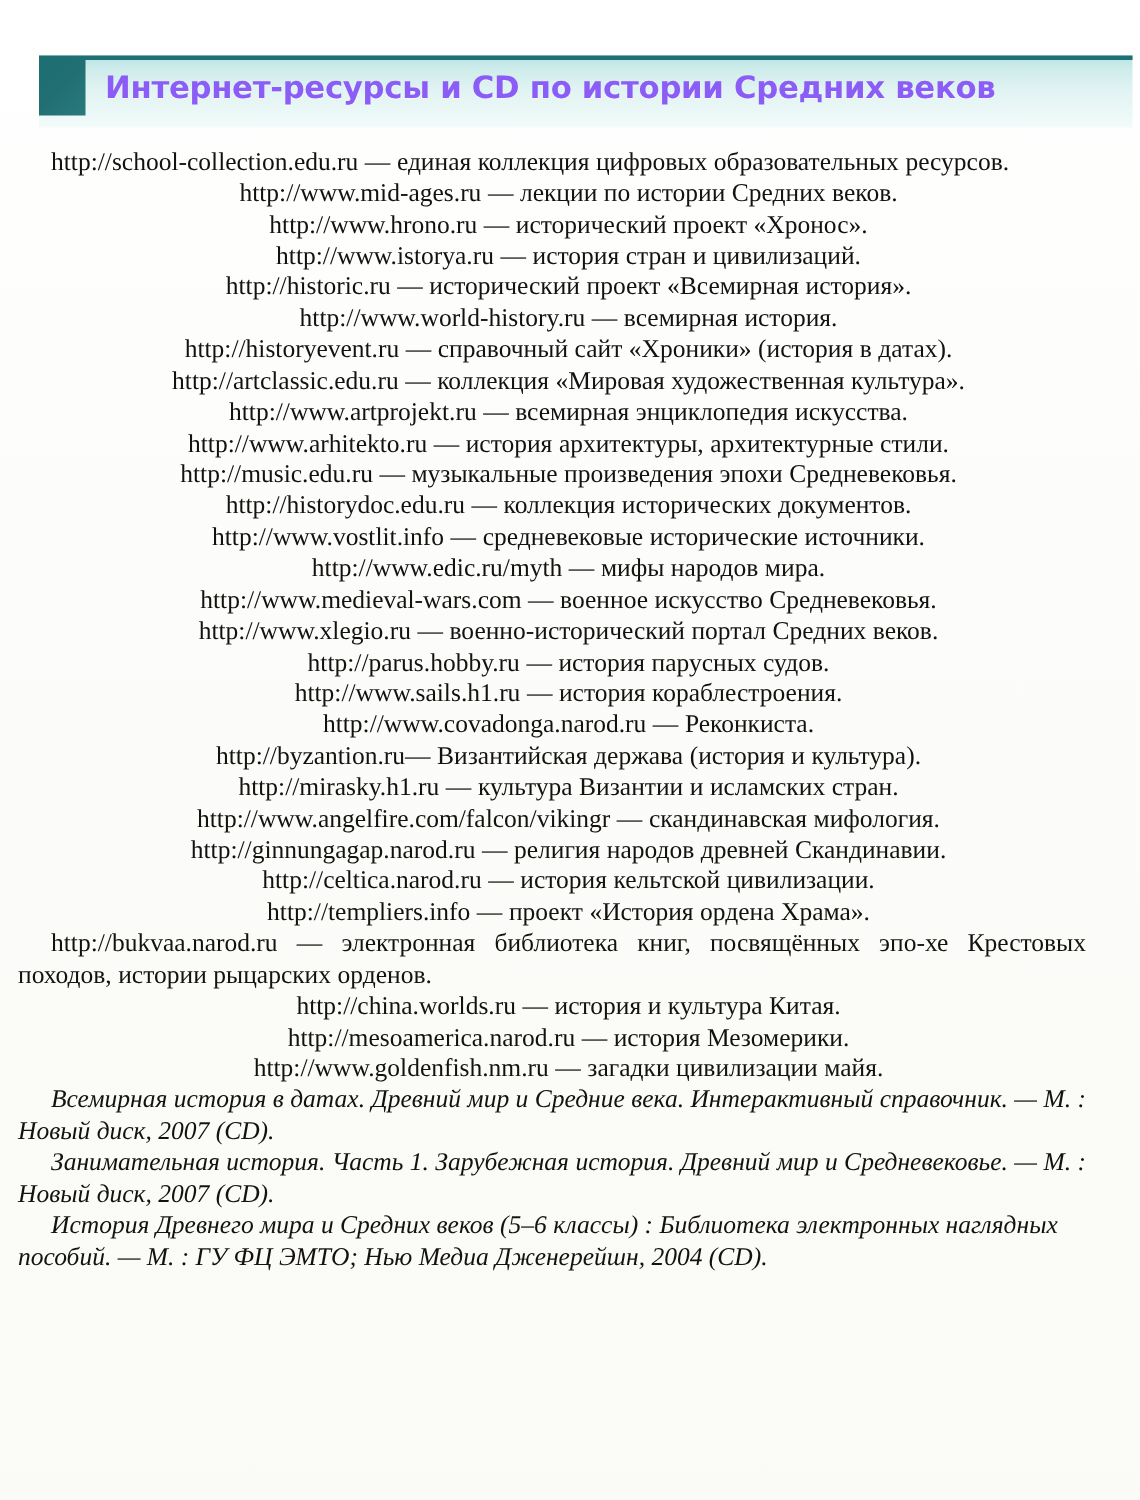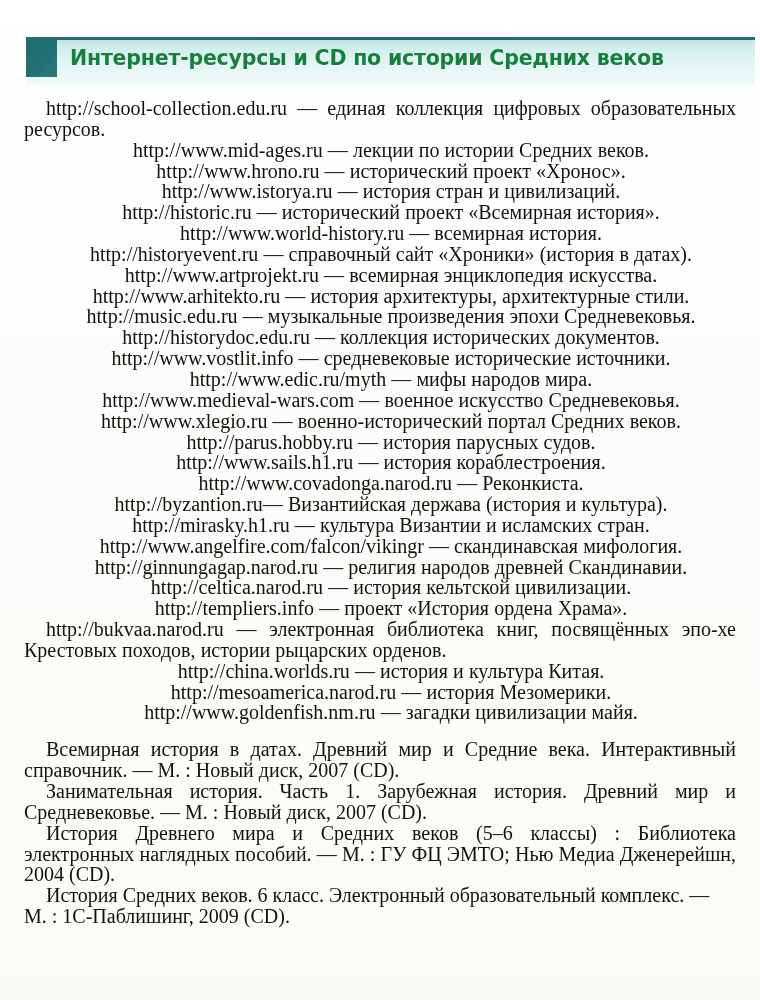--- a/index.html
+++ b/index.html
@@ -65,32 +65,32 @@
     left: 44px;
     top: 0;
     right: 4px;
     height: 42px;
     display: flex;
     align-items: center;
     font-family: "DejaVu Sans", "Liberation Sans", sans-serif;
     font-weight: bold;
     font-size: 20.5px;
     letter-spacing: -0.2px;
-    color: #15803d;
+    color: #8b5cf6;
     white-space: nowrap;
     text-shadow: 0 1px 0 rgba(255,255,255,0.45);
   }
 
   
   .content {
     position: absolute;
-    left: 24px;
+    left: 12px;
     top: 98px;
     width: 712px;
-    font-size: 20px;
+    font-size: 17px;
     line-height: 20.85px;
   }
 
   .para {
     margin: 0;
     text-indent: 22px;
     text-align: justify;
     text-justify: inter-word;
     hyphens: manual;
     word-spacing: 0.1px;
@@ -99,21 +99,22 @@
   .para.nowrap {
     text-align: center;
     white-space: nowrap;
   }
   
   .para.wrap {
     text-align: justify;
   }
 
   .cd-list {
-    margin-top: 16px;
+    margin-top: 0;
+    font-style: italic;
   }
   .cd-entry {
     margin: 0;
     text-indent: 22px;
     text-align: justify;
     text-justify: inter-word;
   }
   .cd-entry:last-child {
     text-align: left;
   }
@@ -132,20 +133,21 @@
 
 <div class="content">
   <div id="resource-list">
       <p class="para wrap">http://school-collection.edu.ru — единая коллекция цифровых образовательных ресурсов.</p>
       <p class="para nowrap">http://www.mid-ages.ru — лекции по истории Средних веков.</p>
       <p class="para nowrap">http://www.hrono.ru — исторический проект «Хронос».</p>
       <p class="para nowrap">http://www.istorya.ru — история стран и цивилизаций.</p>
       <p class="para nowrap">http://historic.ru — исторический проект «Всемирная история».</p>
       <p class="para nowrap">http://www.world-history.ru — всемирная история.</p>
       <p class="para nowrap">http://historyevent.ru — справочный сайт «Хроники» (история в датах).</p>
+      <p class="para nowrap">http://artclassic.edu.ru — коллекция «Мировая художественная культура».</p>
       <p class="para nowrap">http://www.artprojekt.ru — всемирная энциклопедия искусства.</p>
       <p class="para nowrap">http://www.arhitekto.ru — история архитектуры, архитектурные стили.</p>
       <p class="para nowrap">http://music.edu.ru — музыкальные произведения эпохи Средневековья.</p>
       <p class="para nowrap">http://historydoc.edu.ru — коллекция исторических документов.</p>
       <p class="para nowrap">http://www.vostlit.info — средневековые исторические источники.</p>
       <p class="para nowrap">http://www.edic.ru/myth — мифы народов мира.</p>
       <p class="para nowrap">http://www.medieval-wars.com — военное искусство Средневековья.</p>
       <p class="para nowrap">http://www.xlegio.ru — военно-исторический портал Средних веков.</p>
       <p class="para nowrap">http://parus.hobby.ru — история парусных судов.</p>
       <p class="para nowrap">http://www.sails.h1.ru — история кораблестроения.</p>
@@ -158,15 +160,14 @@
       <p class="para nowrap">http://templiers.info — проект «История ордена Храма».</p>
       <p class="para wrap">http://bukvaa.narod.ru — электронная библиотека книг, посвящённых эпо-хе Крестовых походов, истории рыцарских орденов.</p>
       <p class="para nowrap">http://china.worlds.ru — история и культура Китая.</p>
       <p class="para nowrap">http://mesoamerica.narod.ru — история Мезомерики.</p>
       <p class="para nowrap">http://www.goldenfish.nm.ru — загадки цивилизации майя.</p>
     </div>
   <div id="cd-list" class="cd-list">
       <p class="cd-entry">Всемирная история в датах. Древний мир и Средние века. Интерактивный справочник. — М. : Новый диск, 2007 (CD).</p>
       <p class="cd-entry">Занимательная история. Часть 1. Зарубежная история. Древний мир и Средневековье. — М. : Новый диск, 2007 (CD).</p>
       <p class="cd-entry">История Древнего мира и Средних веков (5–6 классы) : Библиотека электронных наглядных пособий. — М. : ГУ ФЦ ЭМТО; Нью Медиа Дженерейшн, 2004 (CD).</p>
-      <p class="cd-entry">История Средних веков. 6 класс. Электронный образовательный комплекс. — М. : 1С-Паблишинг, 2009 (CD).</p>
     </div>
 </div>
 
 </body></html>

